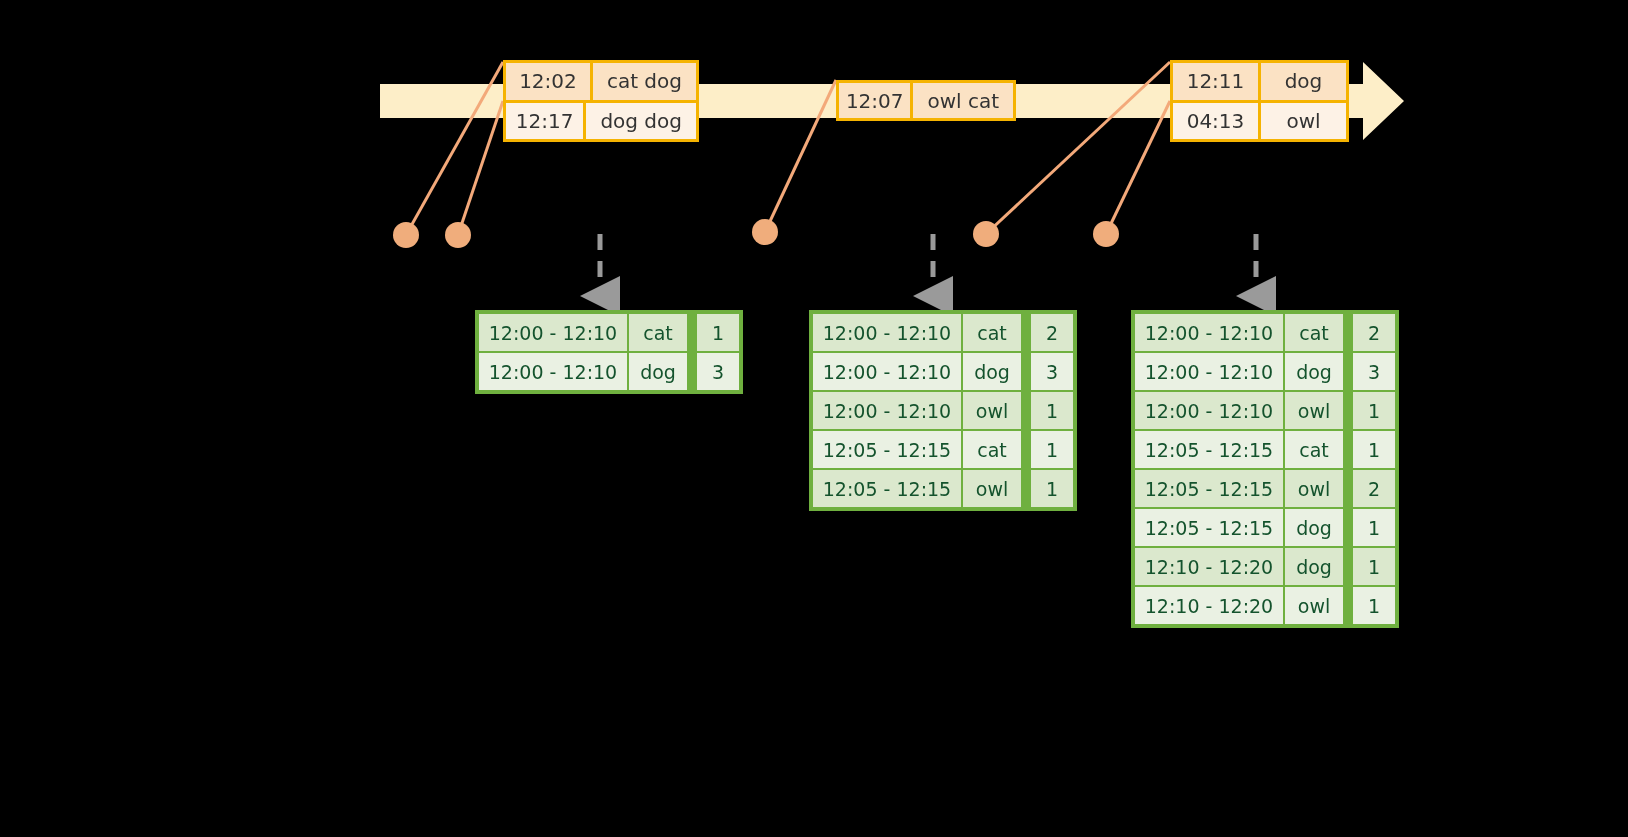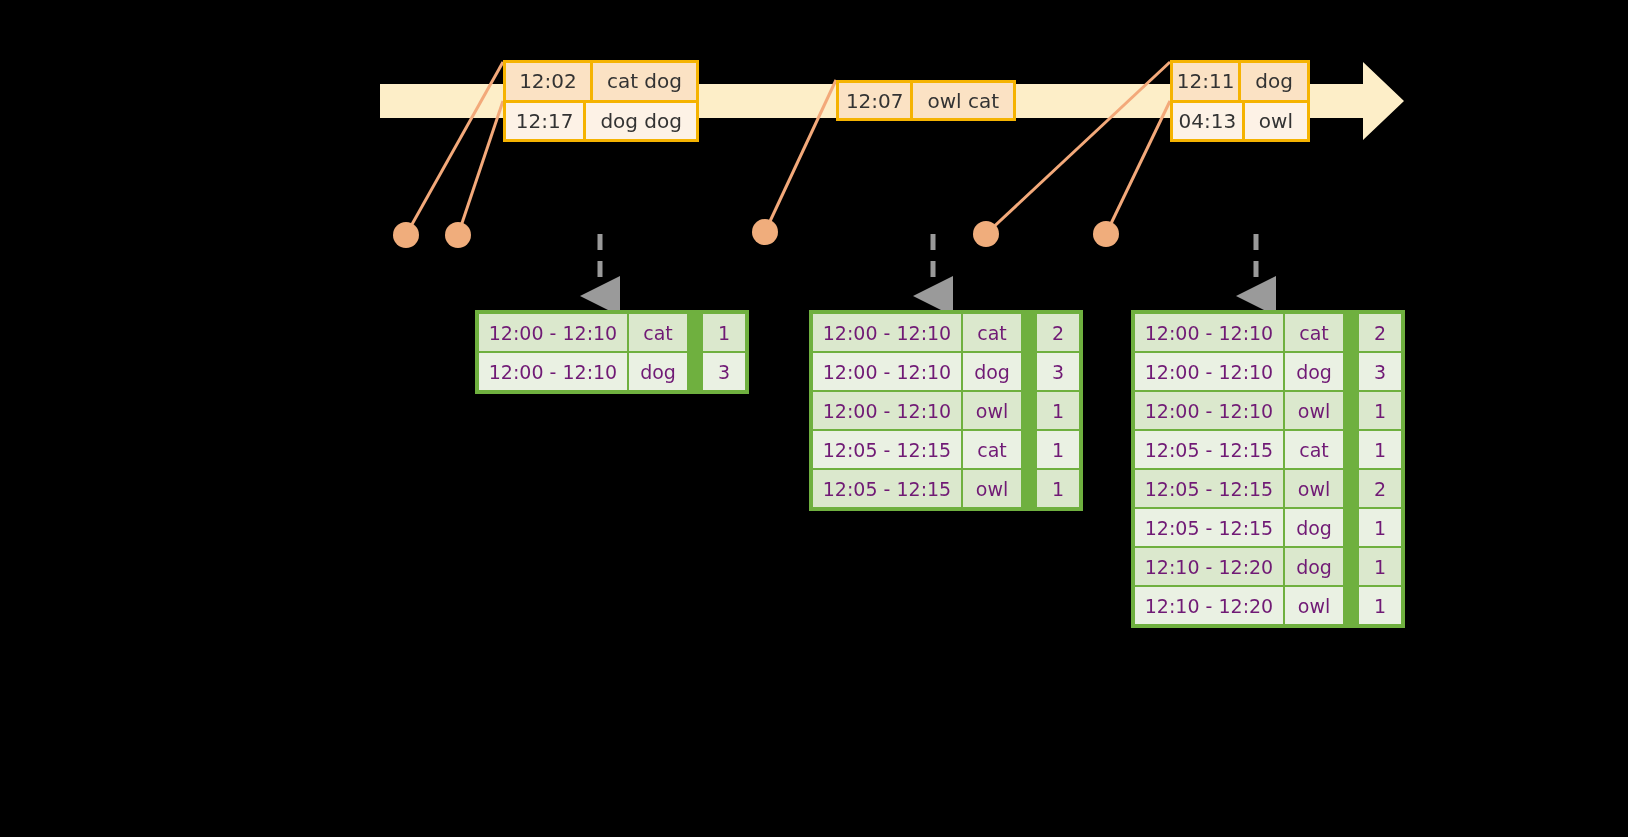--- a/index.html
+++ b/index.html
@@ -44,24 +44,24 @@
     background:#6fb03f;
     display:flex;flex-direction:column;
     z-index:5;
   }
   .res-row{display:flex;height:37px;}
   .res-row + .res-row{margin-top:2px;}
   .res-row.shade-a .res-cell{background:#dbe8cd;}
   .res-row.shade-b .res-cell{background:#eaf1e3;}
   .res-cell{
     display:flex;align-items:center;justify-content:center;
-    font-size:19px;white-space:nowrap;box-sizing:border-box;color:#701a75;
+    font-size:19px;white-space:nowrap;box-sizing:border-box;color:#14532d;
   }
   .res-range{width:148px;margin-right:2px;}
-  .res-word{width:58px;margin-right:16px;}
+  .res-word{width:58px;margin-right:10px;}
   .res-count{width:42px;}
   .table-w2 .res-range{width:148px;}
   .table-w2 .res-word{width:58px;}
   .table-w2 .res-count{width:42px;}
 </style>
 </head>
 <body>
 
 <div id="stage">
 
@@ -110,21 +110,21 @@
     </div>
   </div>
 
   <div class="event-box" style="left:836px;top:80px;width:180px;height:41px;">
     <div class="event-row shade-a">
       <div class="ev-time">12:07</div>
       <div class="ev-words">owl cat</div>
     </div>
   </div>
 
-  <div class="event-box" style="left:1170px;top:60px;width:140px;height:82px;">
+  <div class="event-box" style="left:1170px;top:60px;width:179px;height:82px;">
     <div class="event-row shade-a">
       <div class="ev-time">12:11</div>
       <div class="ev-words">dog</div>
     </div>
     <div class="event-row shade-b">
       <div class="ev-time">04:13</div>
       <div class="ev-words">owl</div>
     </div>
   </div>
 

